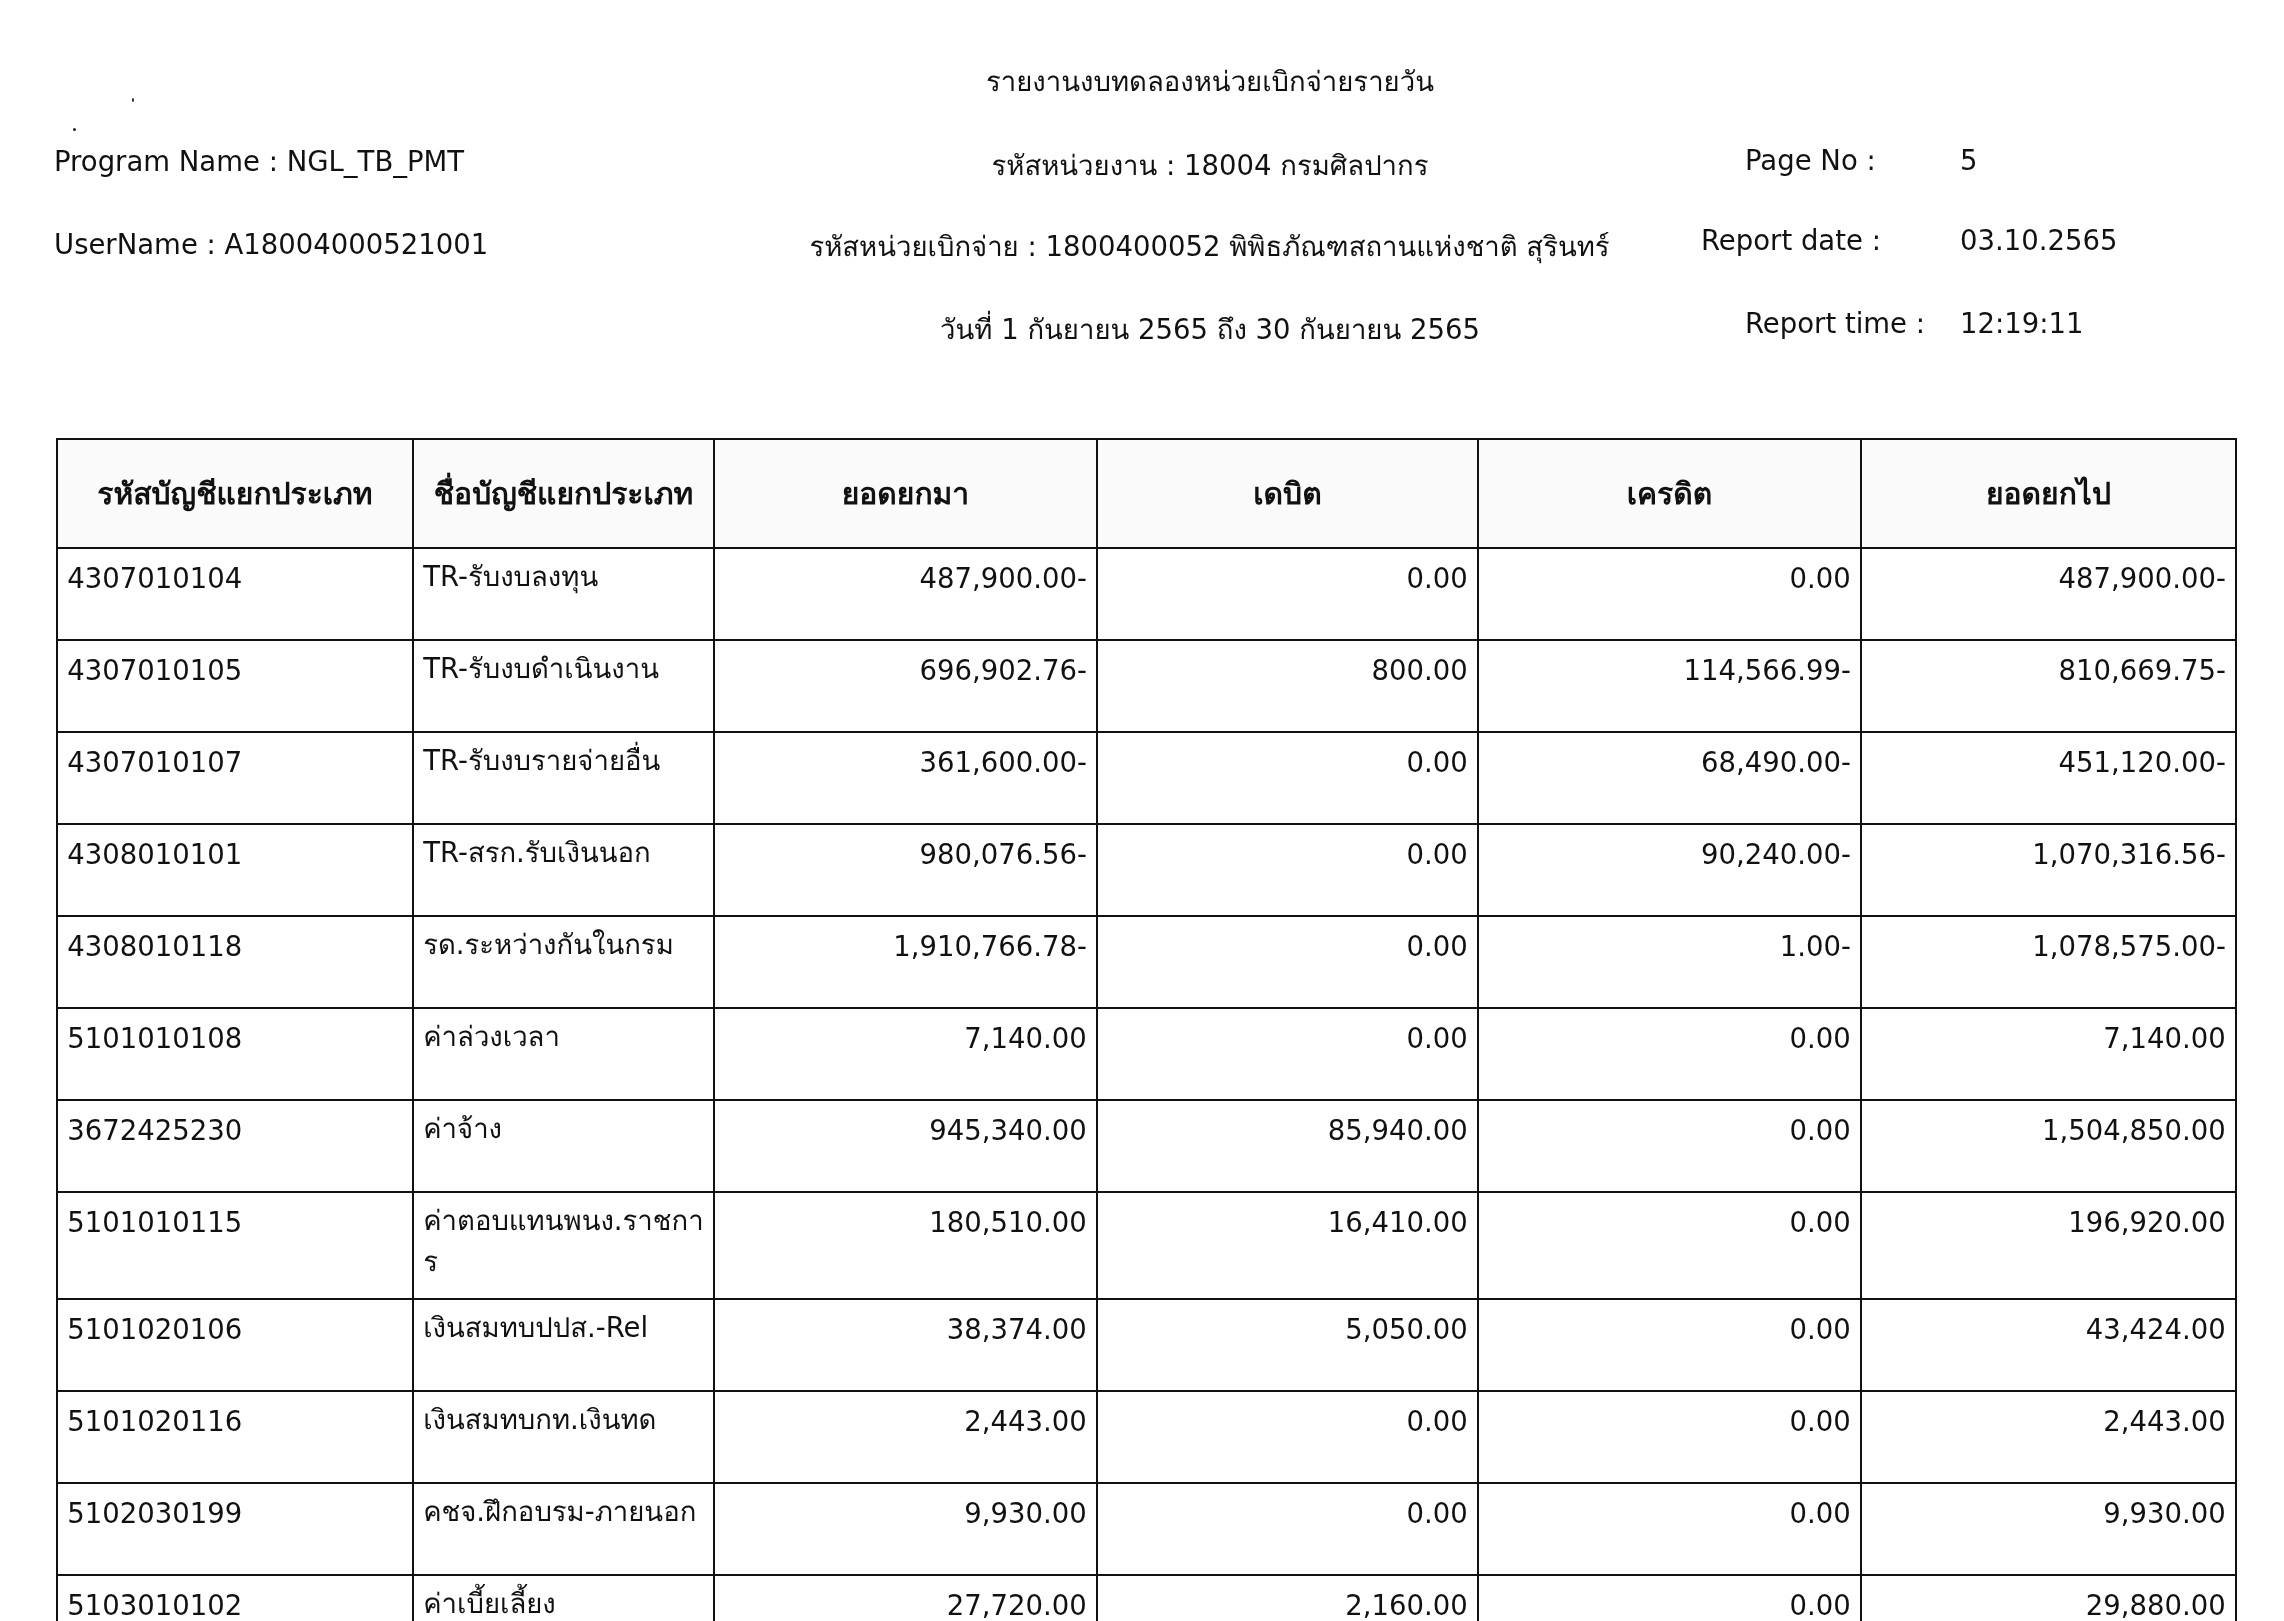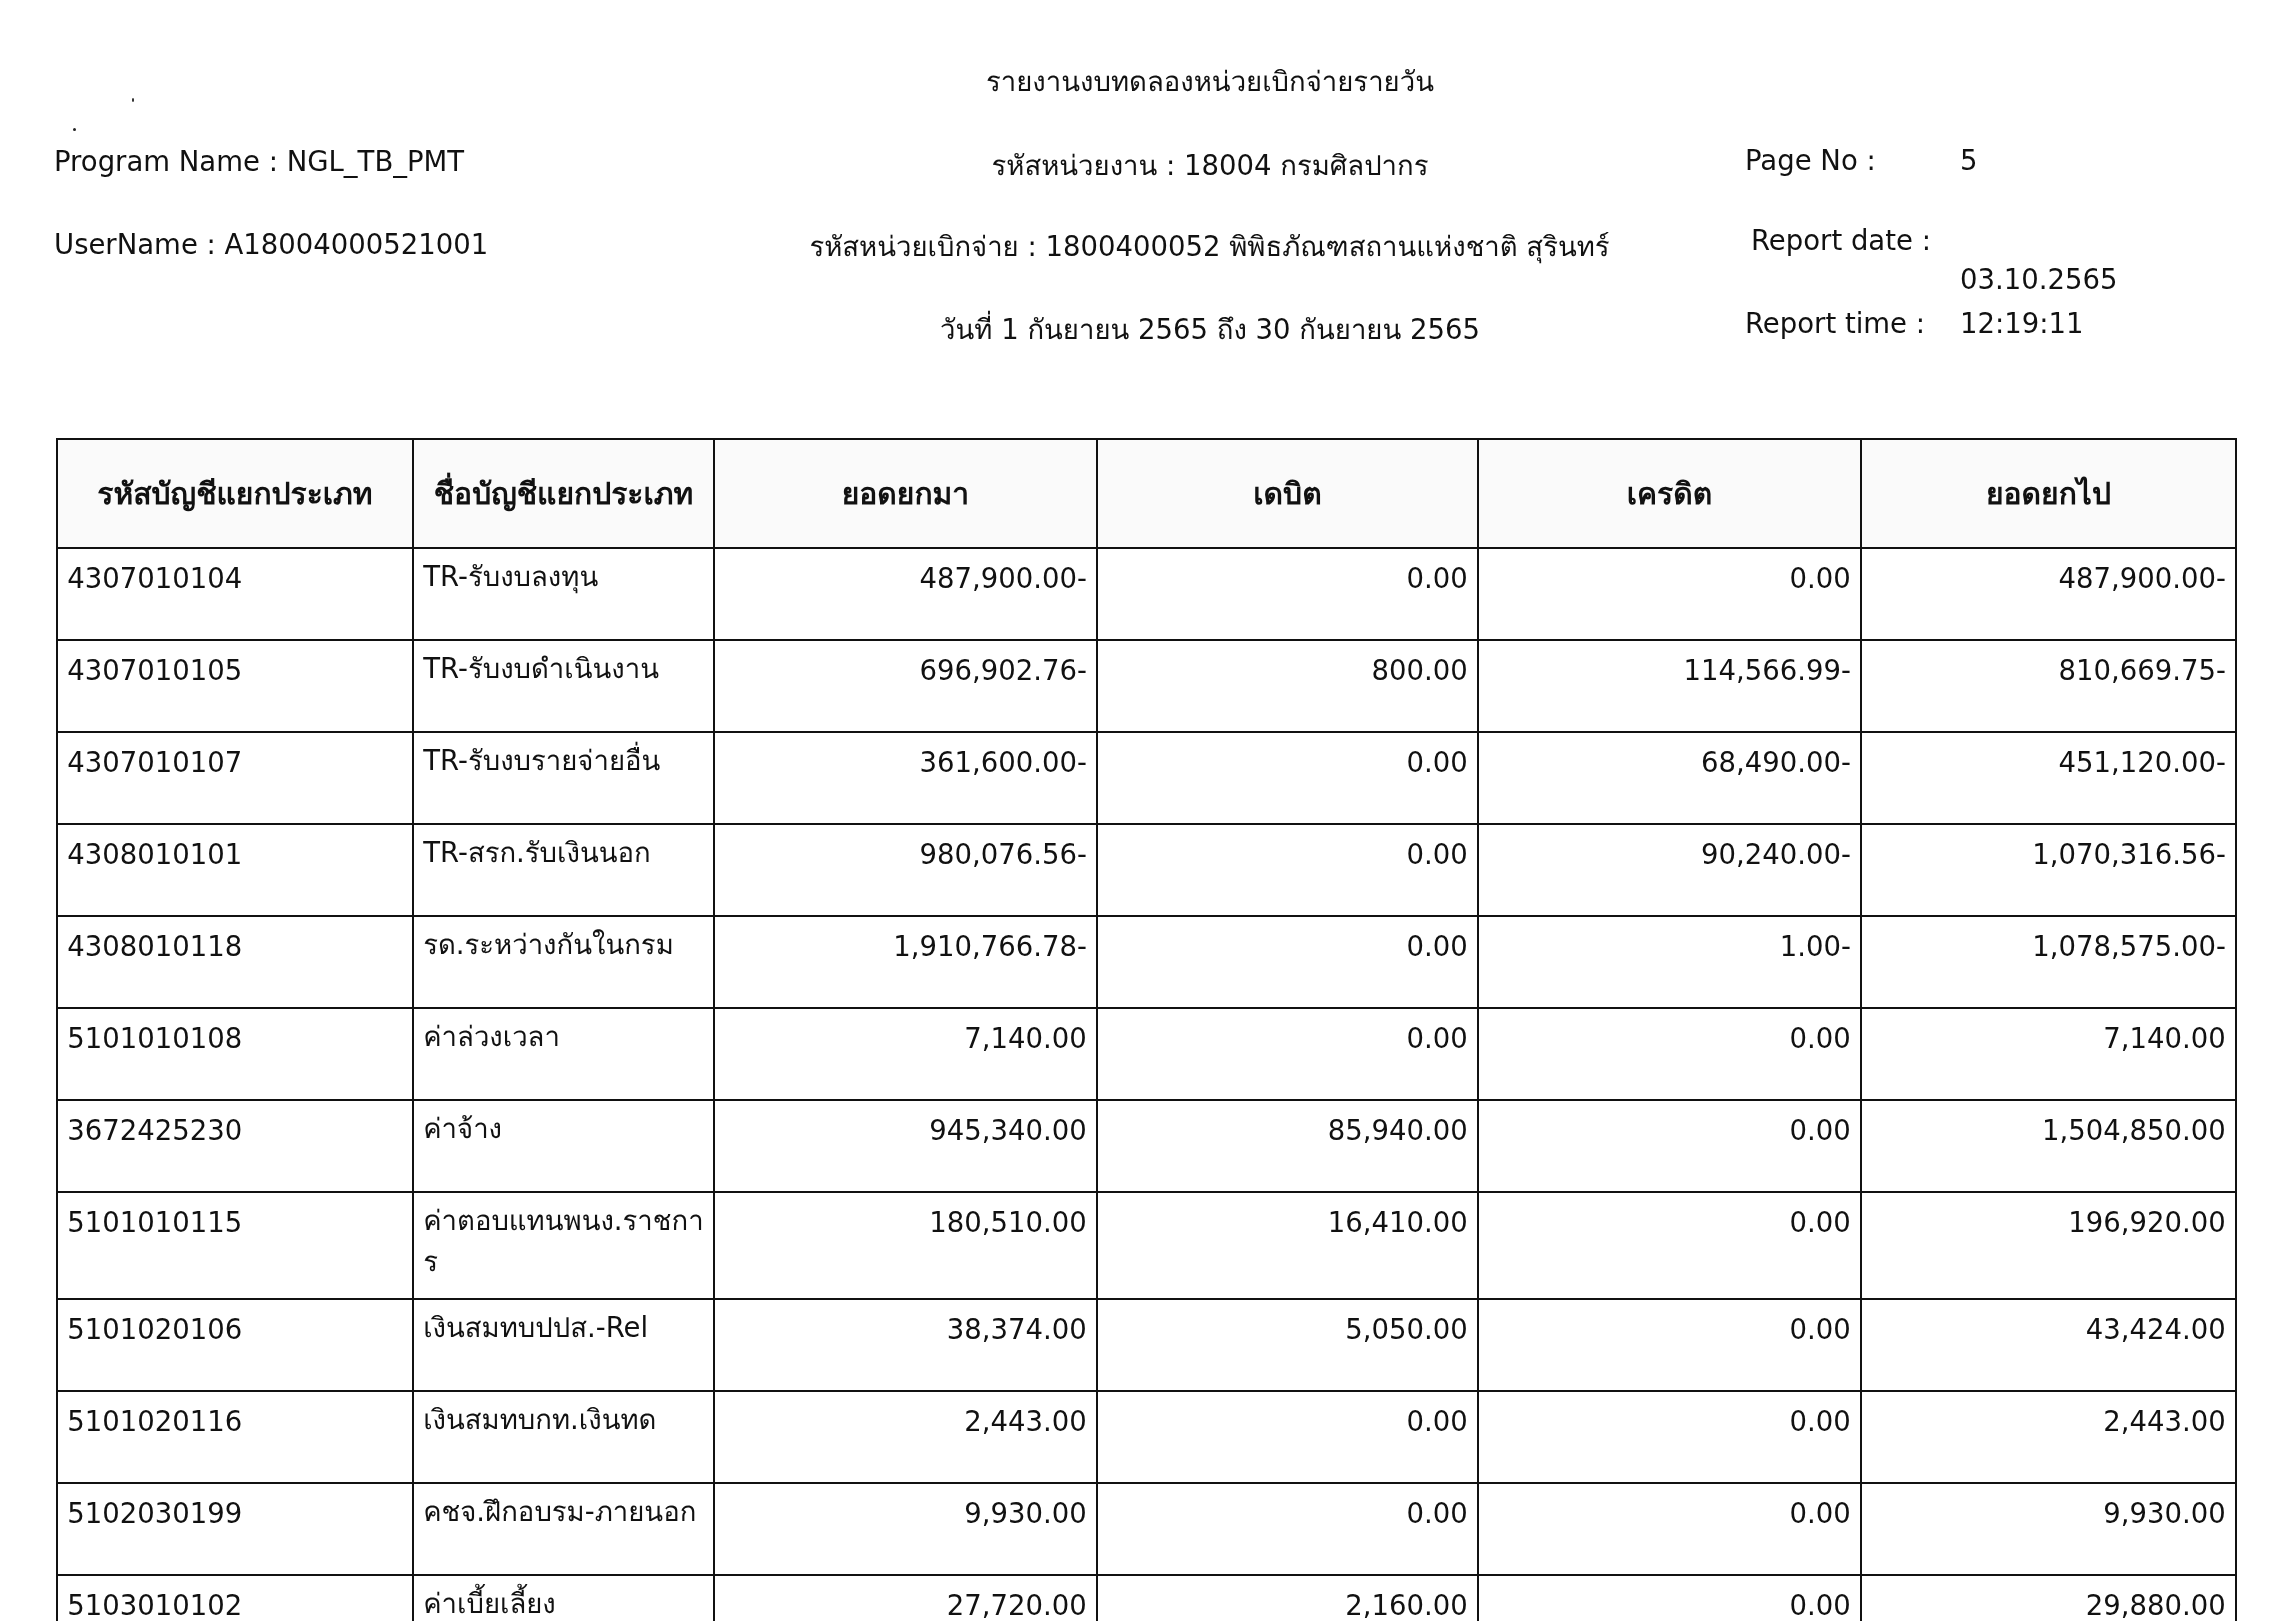--- a/index.html
+++ b/index.html
@@ -26,22 +26,22 @@
 
 <div class="txt center" style="left:785px;top:59px;width:850px;">รายงานงบทดลองหน่วยเบิกจ่ายรายวัน</div>
 
 <div class="txt" style="left:54px;top:145px;">Program Name : NGL_TB_PMT</div>
 <div class="txt center" style="left:785px;top:143px;width:850px;">รหัสหน่วยงาน : 18004 กรมศิลปากร</div>
 <div class="txt" style="left:1745px;top:144px;">Page No :</div>
 <div class="txt" style="left:1960px;top:144px;">5</div>
 
 <div class="txt" style="left:54px;top:228px;">UserName : A18004000521001</div>
 <div class="txt center" style="left:719px;top:224px;width:981px;">รหัสหน่วยเบิกจ่าย : 1800400052 พิพิธภัณฑสถานแห่งชาติ สุรินทร์</div>
-<div class="txt" style="left:1751px;top:224px;">Report date :</div>
-<div class="txt" style="left:1960px;top:224px;margin-top:39px;">03.10.2565</div>
+<div class="txt" style="left:1701px;top:224px;">Report date :</div>
+<div class="txt" style="left:1960px;top:224px;">03.10.2565</div>
 
 <div class="txt center" style="left:785px;top:307px;width:850px;text-align:center;">วันที่ 1 กันยายน 2565 ถึง 30 กันยายน 2565</div>
 <div class="txt" style="left:1745px;top:307px;">Report time :</div>
 <div class="txt" style="left:1960px;top:307px;">12:19:11</div>
 
 <table class="tb">
   <colgroup>
     <col style="width:356px">
       <col style="width:301px">
       <col style="width:383px">

